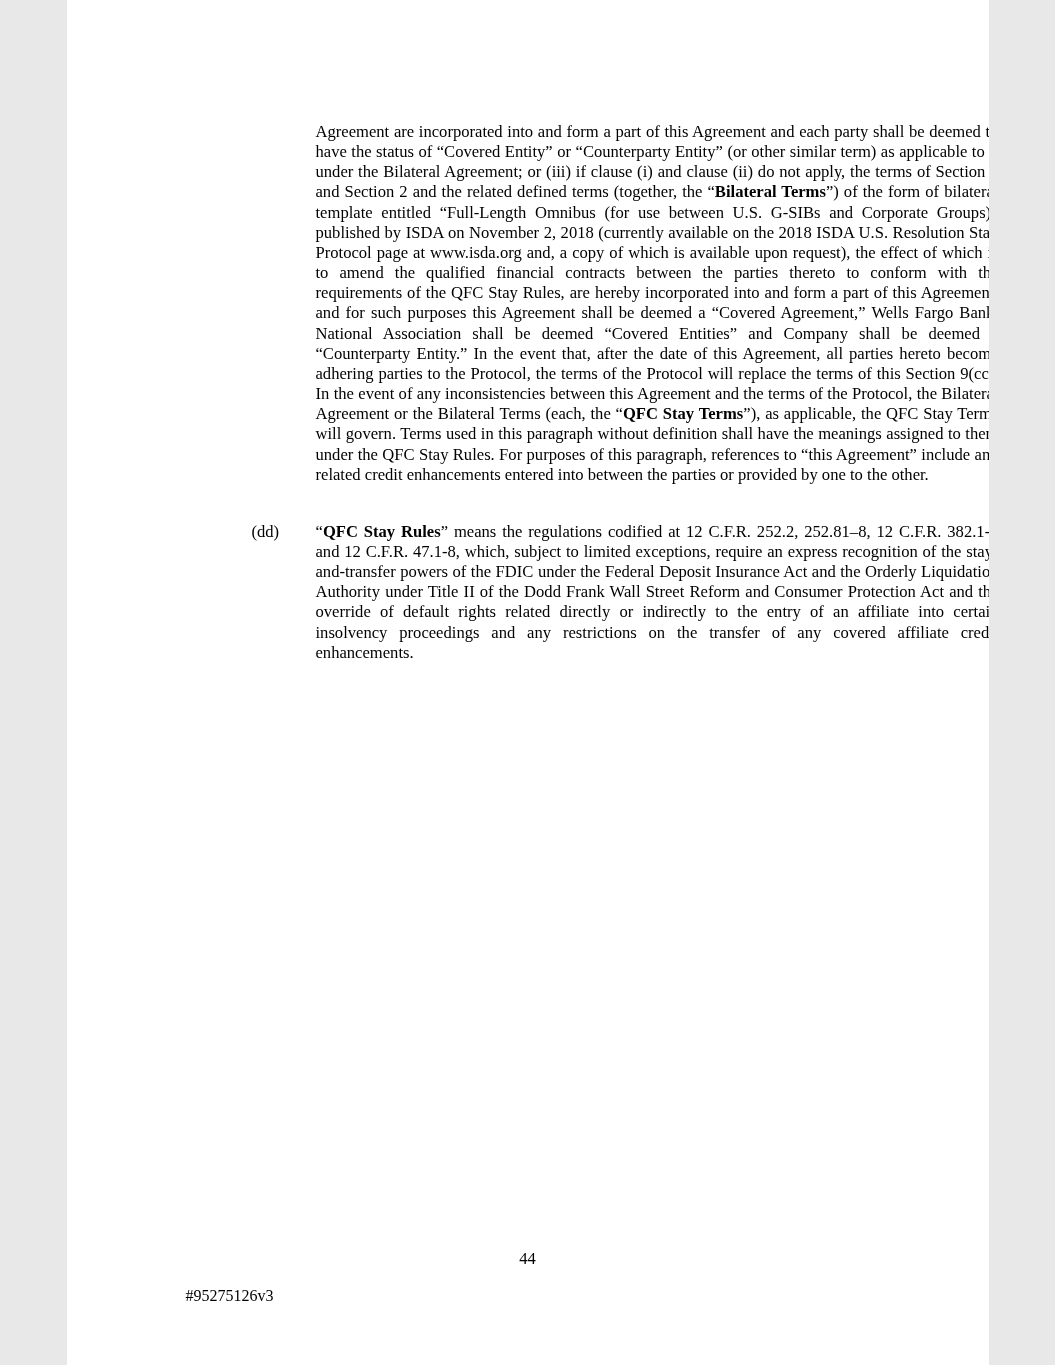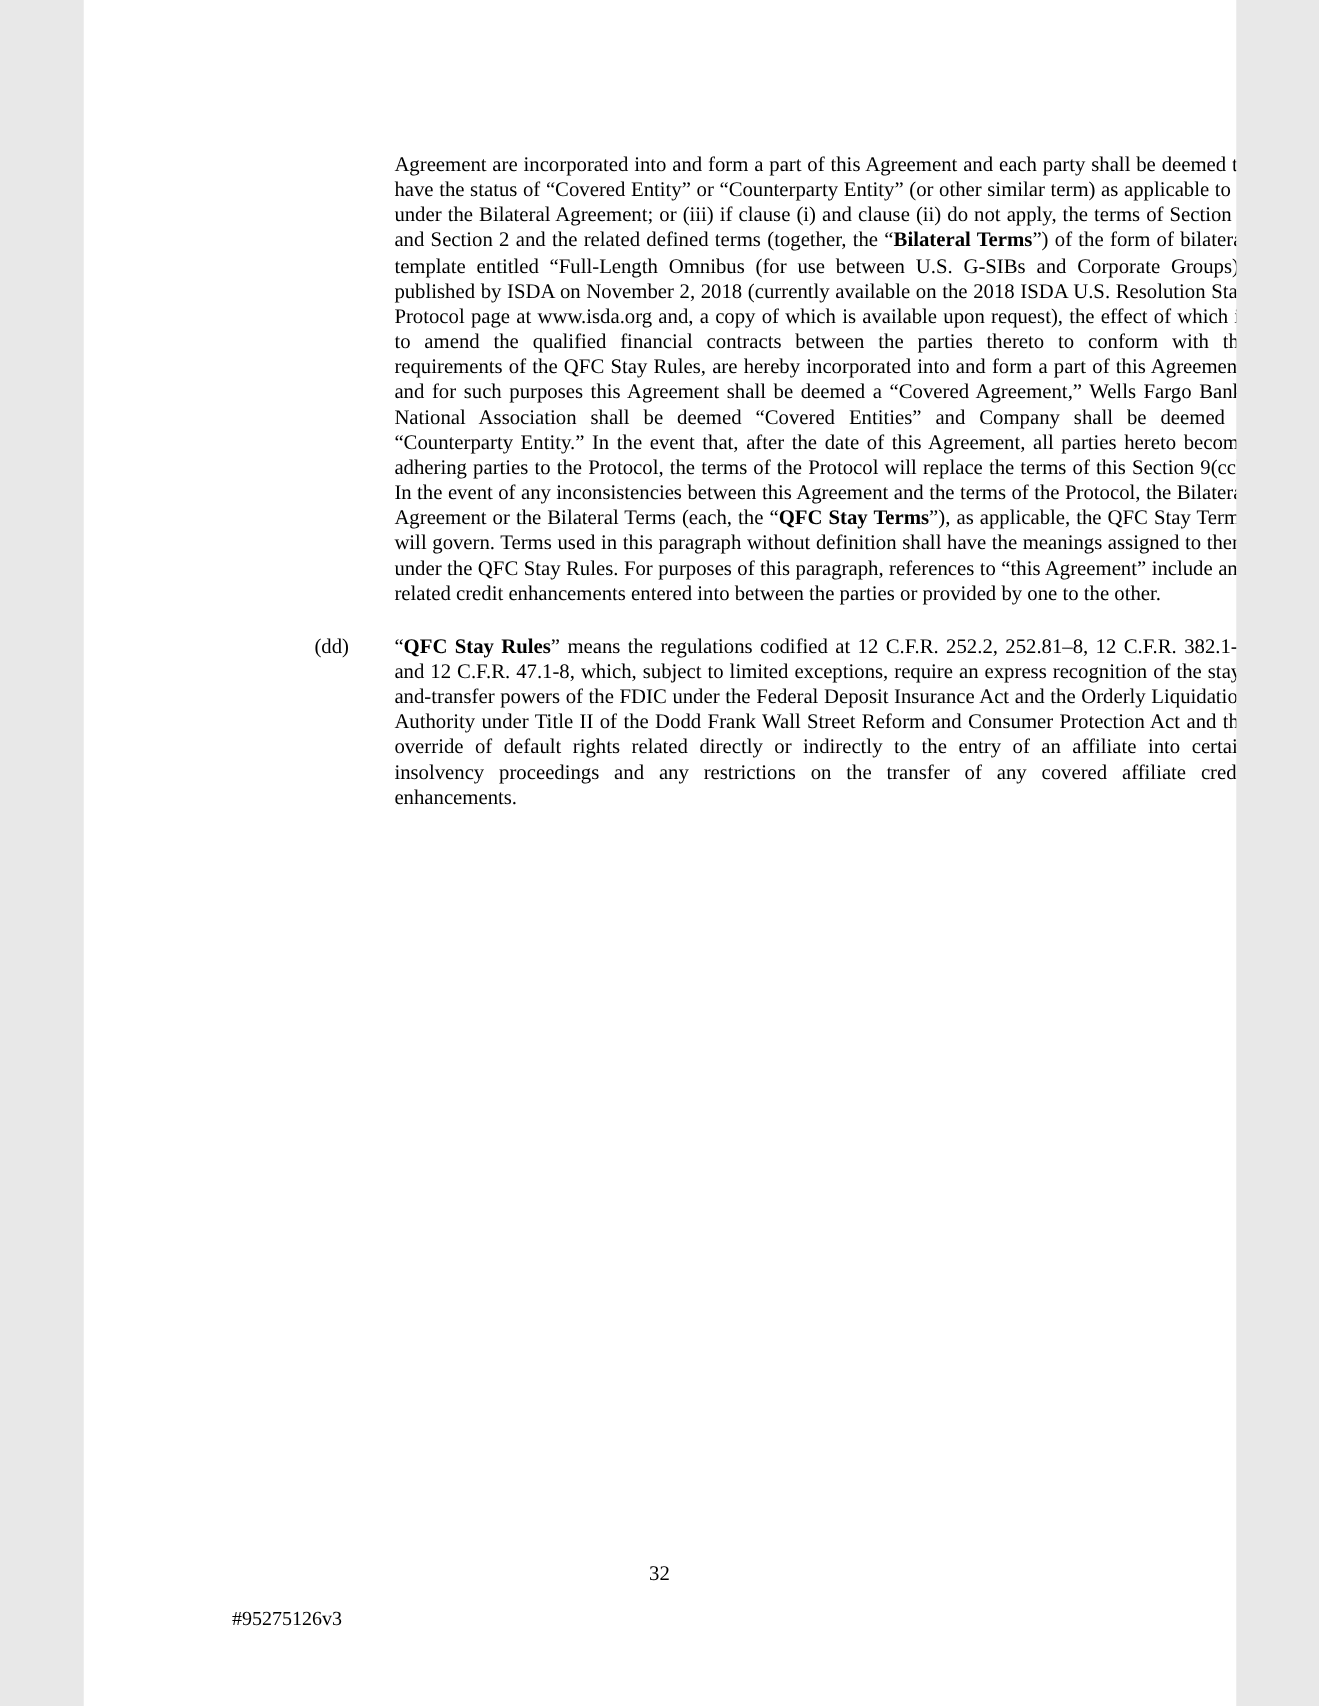--- a/index.html
+++ b/index.html
@@ -26,21 +26,21 @@
     line-height: 20.15px;
   }
   .para {
     text-align: justify;
   }
   .para-continuation {
     margin-left: 64px;
   }
   .para-dd {
     position: relative;
-    margin-top: 22px;
+    margin-top: 37px;
     padding-left: 64px;
   }
   .dd-label {
     position: absolute;
     left: 0;
     top: 0;
     text-align: left;
   }
   .dd-text b, .para b {
     font-weight: bold;
@@ -69,17 +69,17 @@
 
     <div class="para para-continuation"><span>Agreement are incorporated into and form a part of this Agreement and each party shall be deemed to have the status of “Covered Entity” or “Counterparty Entity” (or other similar term)  as applicable to it under the Bilateral Agreement; or (iii) if clause (i) and clause (ii) do not apply, the terms of Section 1 and Section 2 and the related defined terms (together, the “</span><b>Bilateral Terms</b><span>”) of the form of bilateral template entitled “Full-Length Omnibus (for use between U.S. G-SIBs and Corporate Groups)” published by ISDA on November 2, 2018 (currently available on the 2018 ISDA U.S. Resolution Stay Protocol page at www.isda.org and, a copy of which is available upon request), the effect of which is to amend the qualified financial contracts between the parties thereto to conform with the requirements of the QFC Stay Rules, are hereby incorporated into and form a part of this Agreement, and for such purposes this Agreement shall be deemed a “Covered Agreement,” Wells Fargo Bank, National Association shall be deemed “Covered Entities” and Company  shall be deemed a “Counterparty Entity.” In the event that, after the date of this Agreement, all parties hereto become adhering parties to the Protocol, the terms of the Protocol will replace the terms of this Section 9(cc). In the event of any inconsistencies between this Agreement and the terms of the Protocol, the Bilateral Agreement or the Bilateral Terms (each, the “</span><b>QFC Stay Terms</b><span>”), as applicable, the QFC Stay Terms will govern. Terms used in this paragraph without definition shall have the meanings assigned to them under the QFC Stay Rules. For purposes of this paragraph, references to “this Agreement” include any related credit enhancements entered into between the parties or provided by one to the other.</span></div>
 
     <div class="para para-dd">
       <span class="dd-label">(dd)</span>
       <span class="dd-text"><span>“</span><b>QFC Stay Rules</b><span>” means the regulations codified at 12 C.F.R. 252.2, 252.81–8, 12 C.F.R. 382.1-7 and 12 C.F.R. 47.1-8, which, subject to limited exceptions, require an express recognition of the stay-and-transfer powers of the FDIC under the Federal Deposit Insurance Act and the Orderly Liquidation Authority under Title II of the Dodd Frank Wall Street Reform and Consumer Protection Act and the override of default rights related directly or indirectly to the entry of an affiliate into certain insolvency proceedings and any restrictions on the transfer of any covered affiliate credit enhancements.</span></span>
     </div>
 
   </div>
 
-  <div class="footer-page-number">32</div>
+  <div class="footer-page-number">44</div>
 
   <div class="footer-doc-id">#95275126v3</div>
 
 </div>
 
 </body></html>

